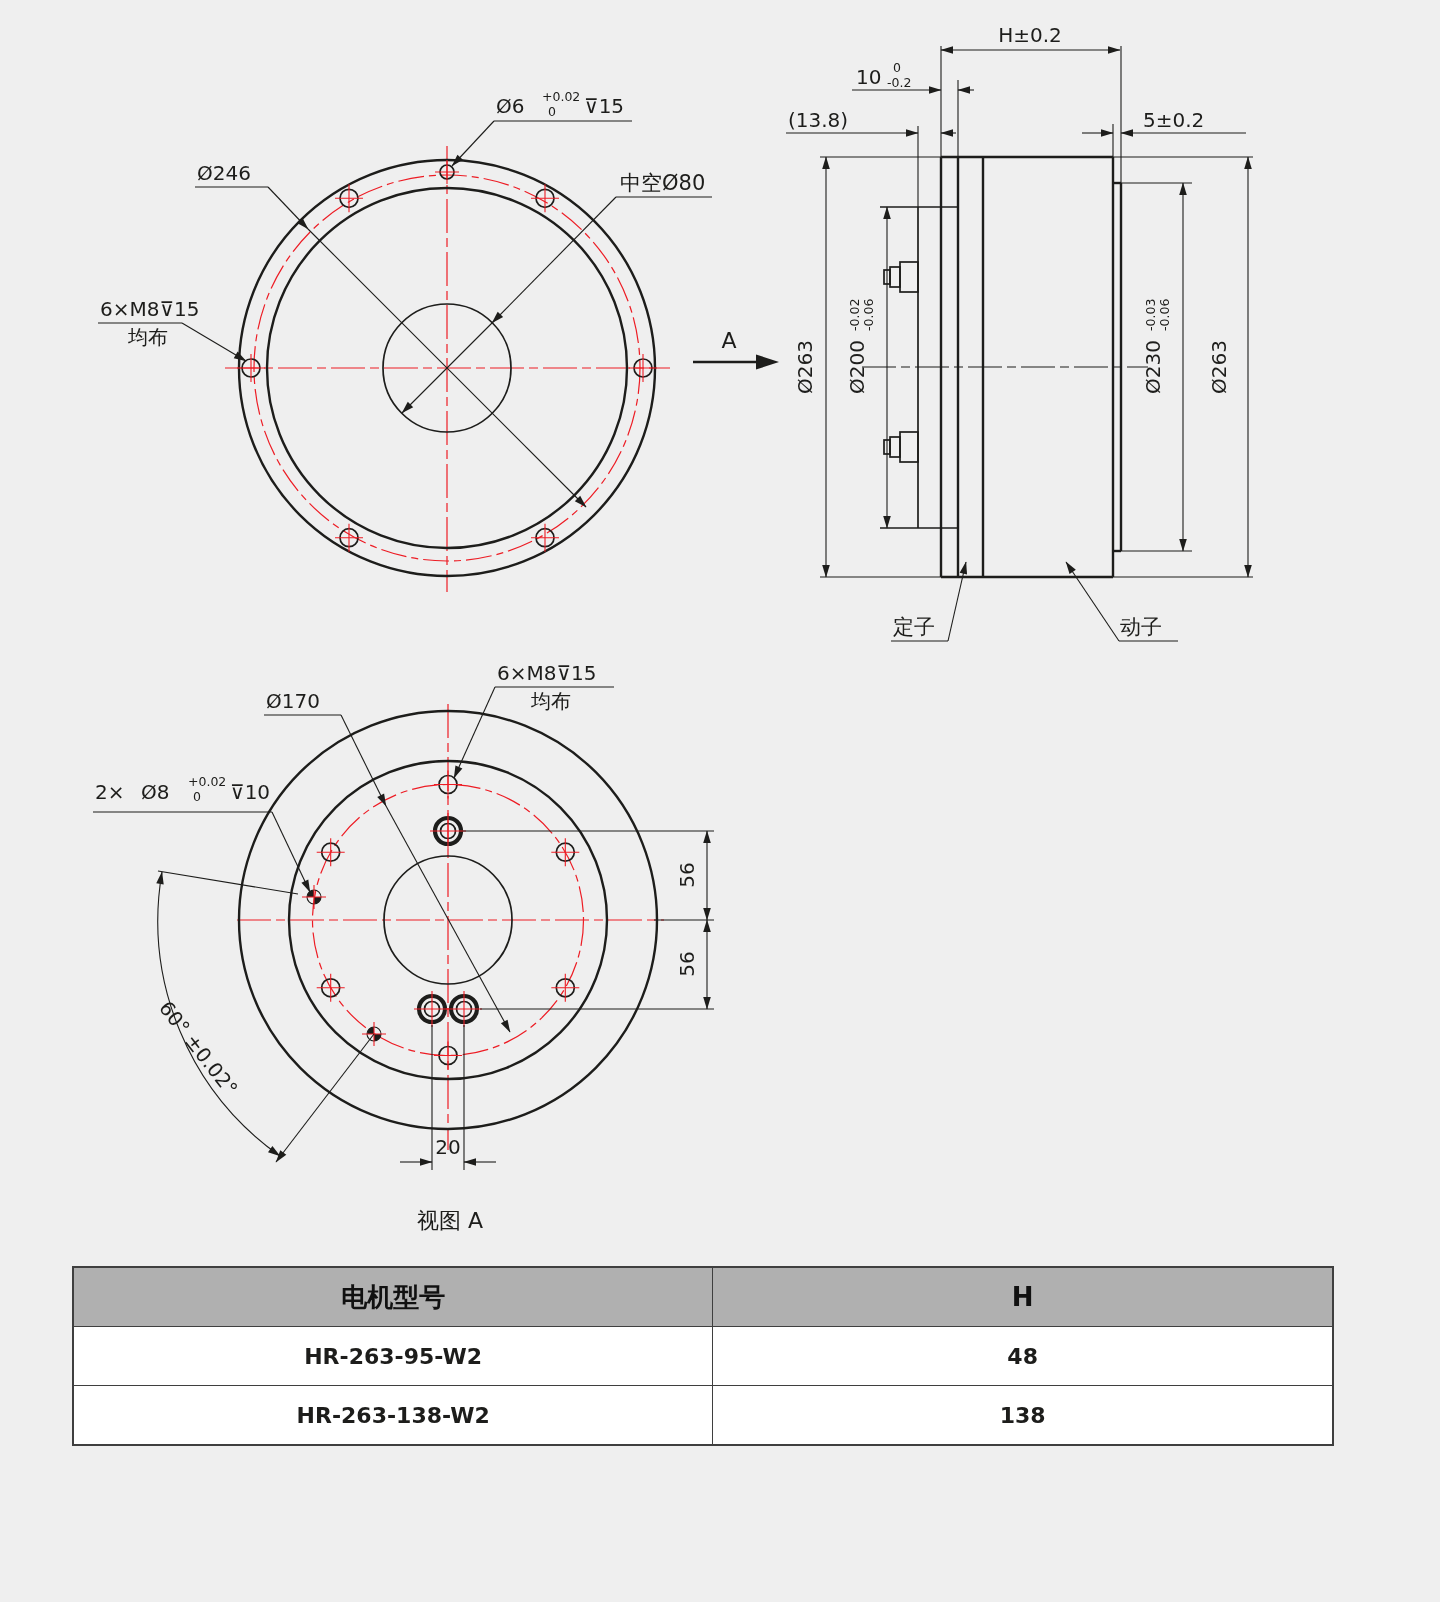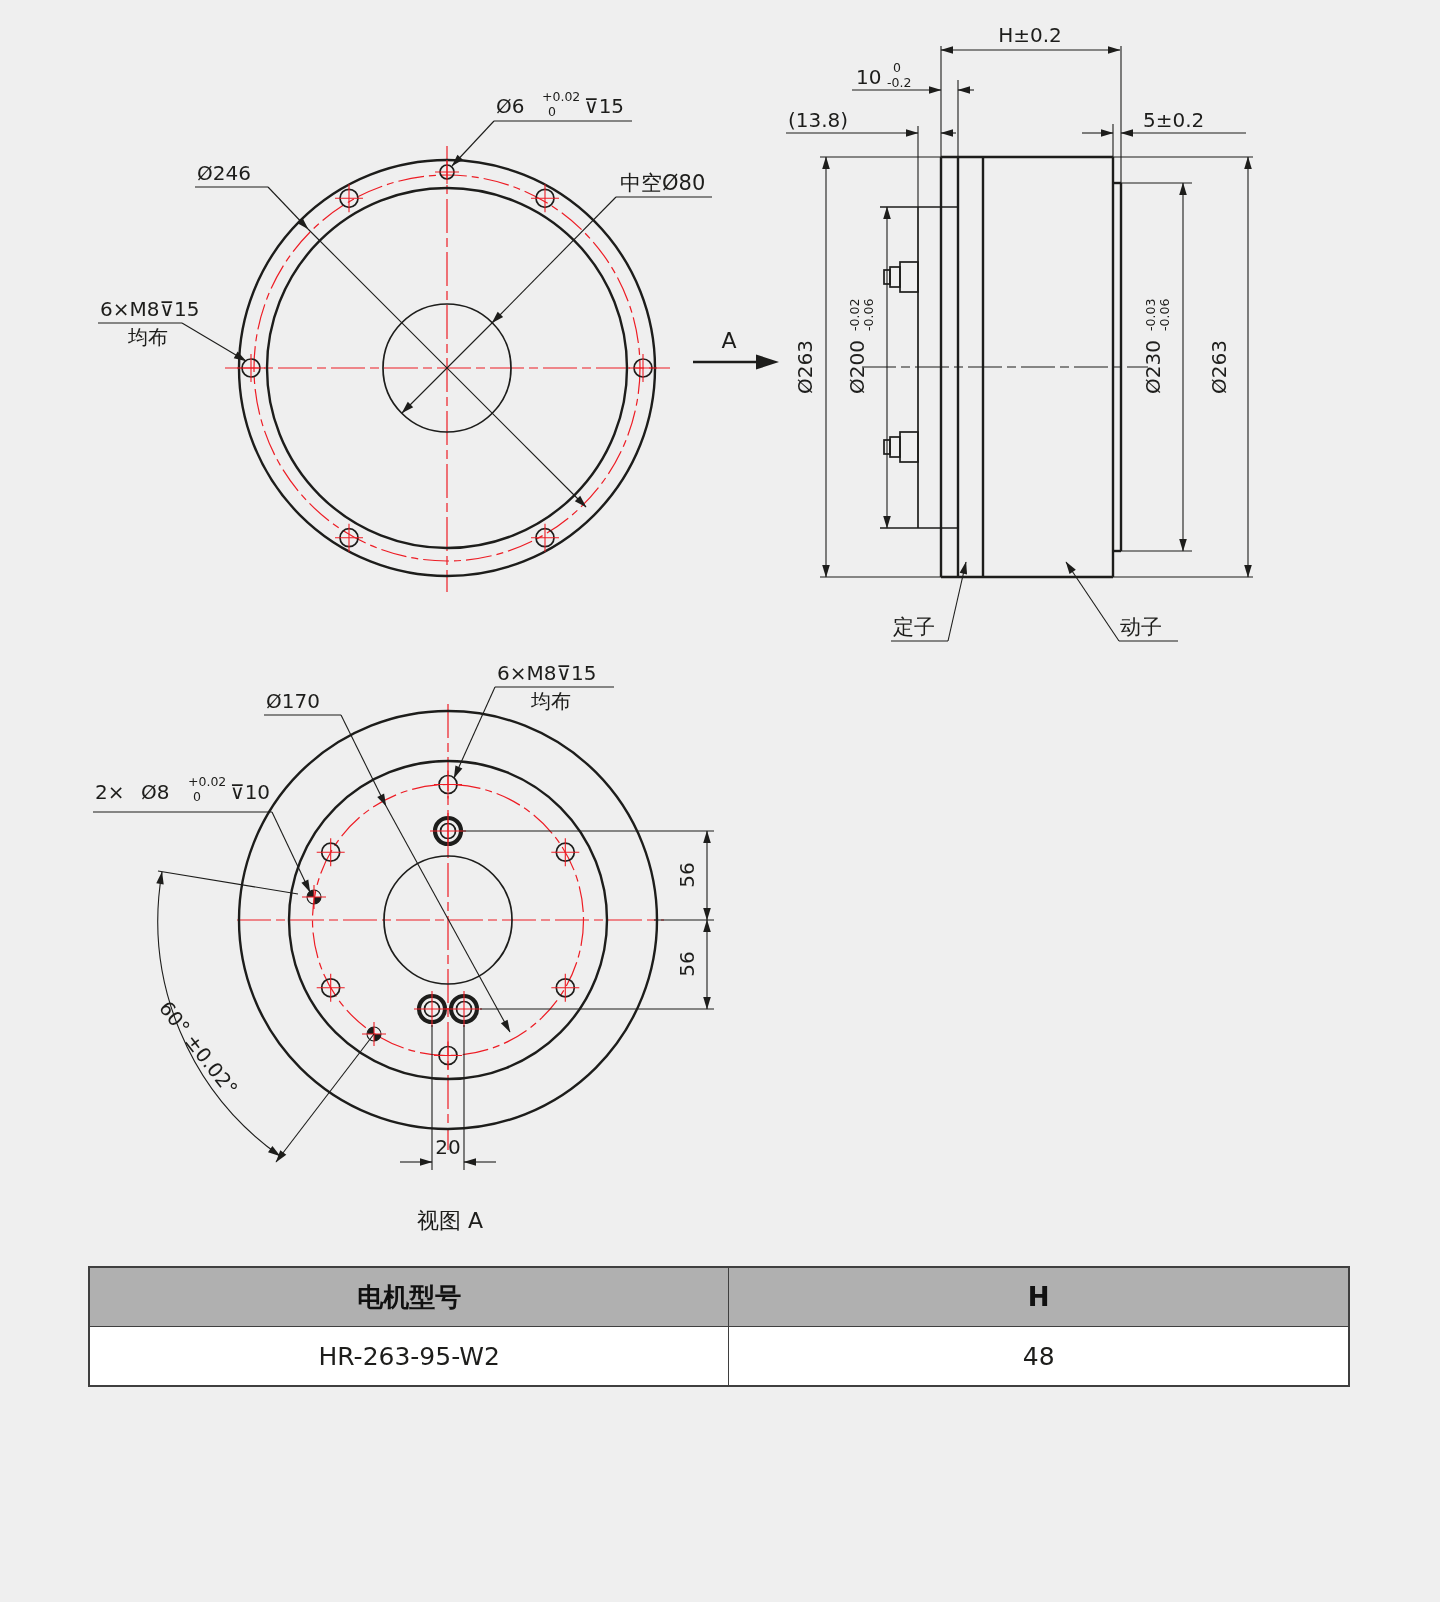--- a/index.html
+++ b/index.html
@@ -23,33 +23,33 @@
   .mfill{fill:var(--ink);}
   .wedge{fill:var(--ink);stroke:none;}
   text{fill:var(--ink);}
   .dim{font-size:20px;}
   .dimm{font-size:21px;}
   .tol{font-size:12.5px;}
   .cjk{font-size:21px;}
   .cap{font-size:22px;}
   
   .table-wrap{
-    position:absolute;left:88px;top:1266px;width:1262px;
+    position:absolute;left:72px;top:1266px;width:1262px;
   }
   table.spec{
     width:100%;border-collapse:collapse;table-layout:fixed;
     border:2px solid #3f3f3f;background:var(--rowbg);
   }
   table.spec th{
     background:var(--hdr);font-size:26px;font-weight:bold;color:#111;
     height:56px;border:1.5px solid #3f3f3f;
   }
   table.spec td{
-    font-size:25px;text-align:center;height:56px;border:1.5px solid #3f3f3f;
-    color:#1d1d1b;background:var(--rowbg);
+    font-size:22px;text-align:center;height:56px;border:1.5px solid #3f3f3f;
+    color:#1d1d1b;background:var(--rowbg);font-weight:bold;
   }
   table.spec th:first-child, table.spec td:first-child{width:50.5%;}
 </style>
 </head>
 <body>
 
 <svg width="1440" height="1260" viewBox="0 0 1440 1260">
   <defs>
     <marker id="ah" markerWidth="14" markerHeight="10" refX="12.5" refY="5" orient="auto-start-reverse" markerUnits="userSpaceOnUse">
       <path class="mfill" d="M0.5,1.2 L13,5 L0.5,8.8 Z"></path>
@@ -341,15 +341,19 @@
       <tr>
         <th>电机型号</th>
         <th>H</th>
       </tr>
     </thead>
     <tbody>
         <tr>
           <td>HR-263-95-W2</td>
           <td>48</td>
         </tr>
+        <tr>
+          <td>HR-263-138-W2</td>
+          <td>138</td>
+        </tr>
       </tbody>
   </table>
 </div>
 
 </body></html>

